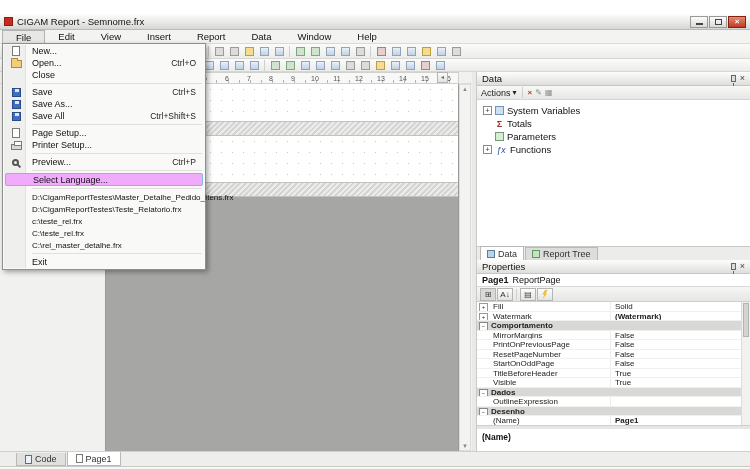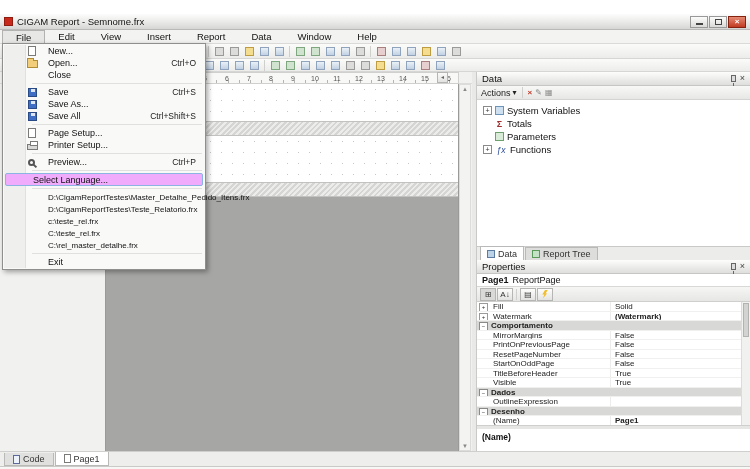--- a/index.html
+++ b/index.html
@@ -132,21 +132,21 @@
   .prow.cat .pname{border-right:none;padding-left:14px;}
   .prow.cat .pname::before{content:"\2212";position:absolute;left:2px;top:1px;width:7px;height:7px;
     border:1px solid #8a8a88;background:#fff;font-size:6px;line-height:6px;text-align:center;color:#333;font-weight:normal;}
   .prow.bv .pval{font-weight:bold;}
   .gscroll{position:absolute;right:0;top:0;width:9px;height:100%;background:#f1f1ef;border-left:1px solid #dcdcda;}
   .gthumb{position:absolute;left:1px;top:1px;width:6px;height:34px;background:#d3d3d1;border:1px solid #b2b2b0;}
   .pdesc{height:25px;background:#fff;border-top:3px solid #e6e6e4;padding:3px 5px;font-size:8.5px;font-weight:bold;}
 
   
   .btabs{position:absolute;left:0;top:437px;width:750px;height:15px;background:#eeeeec;
-    border-top:1px solid #cfcfcd;display:flex;align-items:flex-end;padding-left:4px;gap:1px;}
+    border-top:1px solid #cfcfcd;display:flex;align-items:flex-end;padding-left:16px;gap:1px;}
   .btab{height:13px;display:flex;align-items:center;gap:3px;padding:0 8px;font-size:9px;
     background:#e0e0de;border:1px solid #b9b9b7;border-top:none;color:#333;}
   .btab.active{background:#fff;height:14px;}
   .ic-sheet{width:7px;height:9px;background:#fff;border:1px solid #7a7a78;flex:0 0 auto;}
   .ic-sheet.code{background:#eef2fa;border-color:#5a6a9a;}
 
   .statusbar{position:absolute;left:0;top:452px;width:750px;height:17px;
     background:linear-gradient(#f8f8f6,#e3e3e1);border-top:1px solid #c9c9c7;
     display:flex;align-items:center;font-size:9px;padding:0 6px;color:#222;}
   .sspacer{flex:1;}
@@ -157,21 +157,21 @@
   .strack{width:64px;height:3px;background:#c2c2c0;border-radius:2px;position:relative;margin-right:8px;}
   .sthumb{position:absolute;left:28px;top:-4px;width:5px;height:11px;background:#eaeae8;border:1px solid #9a9a98;}
   .grip{position:relative;width:11px;height:11px;}
   .grip::before{content:"";position:absolute;right:1px;bottom:1px;width:2px;height:2px;background:#9a9a98;
     box-shadow:-4px 0 #9a9a98,0 -4px #9a9a98,-8px 0 #c6c6c4,0 -8px #c6c6c4,-4px -4px #b0b0ae;}
 
   
   .filemenu{position:absolute;left:2px;top:29px;width:204px;background:#f9f9f8;border:1px solid #8f8f8d;
     box-shadow:2px 2px 5px rgba(0,0,0,.35);z-index:60;padding:1px;}
   .micostrip{position:absolute;left:1px;top:1px;bottom:1px;width:22px;background:#efefed;border-right:1px solid #e0e0de;}
-  .mi{position:relative;height:12px;display:flex;align-items:center;padding:0 8px 0 28px;font-size:9px;margin-left:16px;}
+  .mi{position:relative;height:12px;display:flex;align-items:center;padding:0 8px 0 28px;font-size:9px;}
   .mi .mshort{margin-left:auto;font-size:8.5px;color:#222;}
   .mi.recent{font-size:8px;}
   .mi.hl{background:#f0abfc;border:1px solid #8cb4e2;border-radius:2px;height:13px;margin:0 1px;
     padding:0 7px 0 27px;}
   .msep{height:1px;background:#e0e0de;margin:2px 2px 2px 28px;}
   .mico{position:absolute;left:4px;top:0;width:16px;height:12px;display:flex;align-items:center;justify-content:center;}
   .ic-page{width:8px;height:10px;background:#fff;border:1px solid #7a7a78;}
   .ic-folder{width:11px;height:8px;background:#f2cd7a;border:1px solid #b08c35;position:relative;margin-top:2px;}
   .ic-folder::before{content:"";position:absolute;left:-1px;top:-3px;width:5px;height:2px;background:#f2cd7a;
     border:1px solid #b08c35;border-bottom:none;}

